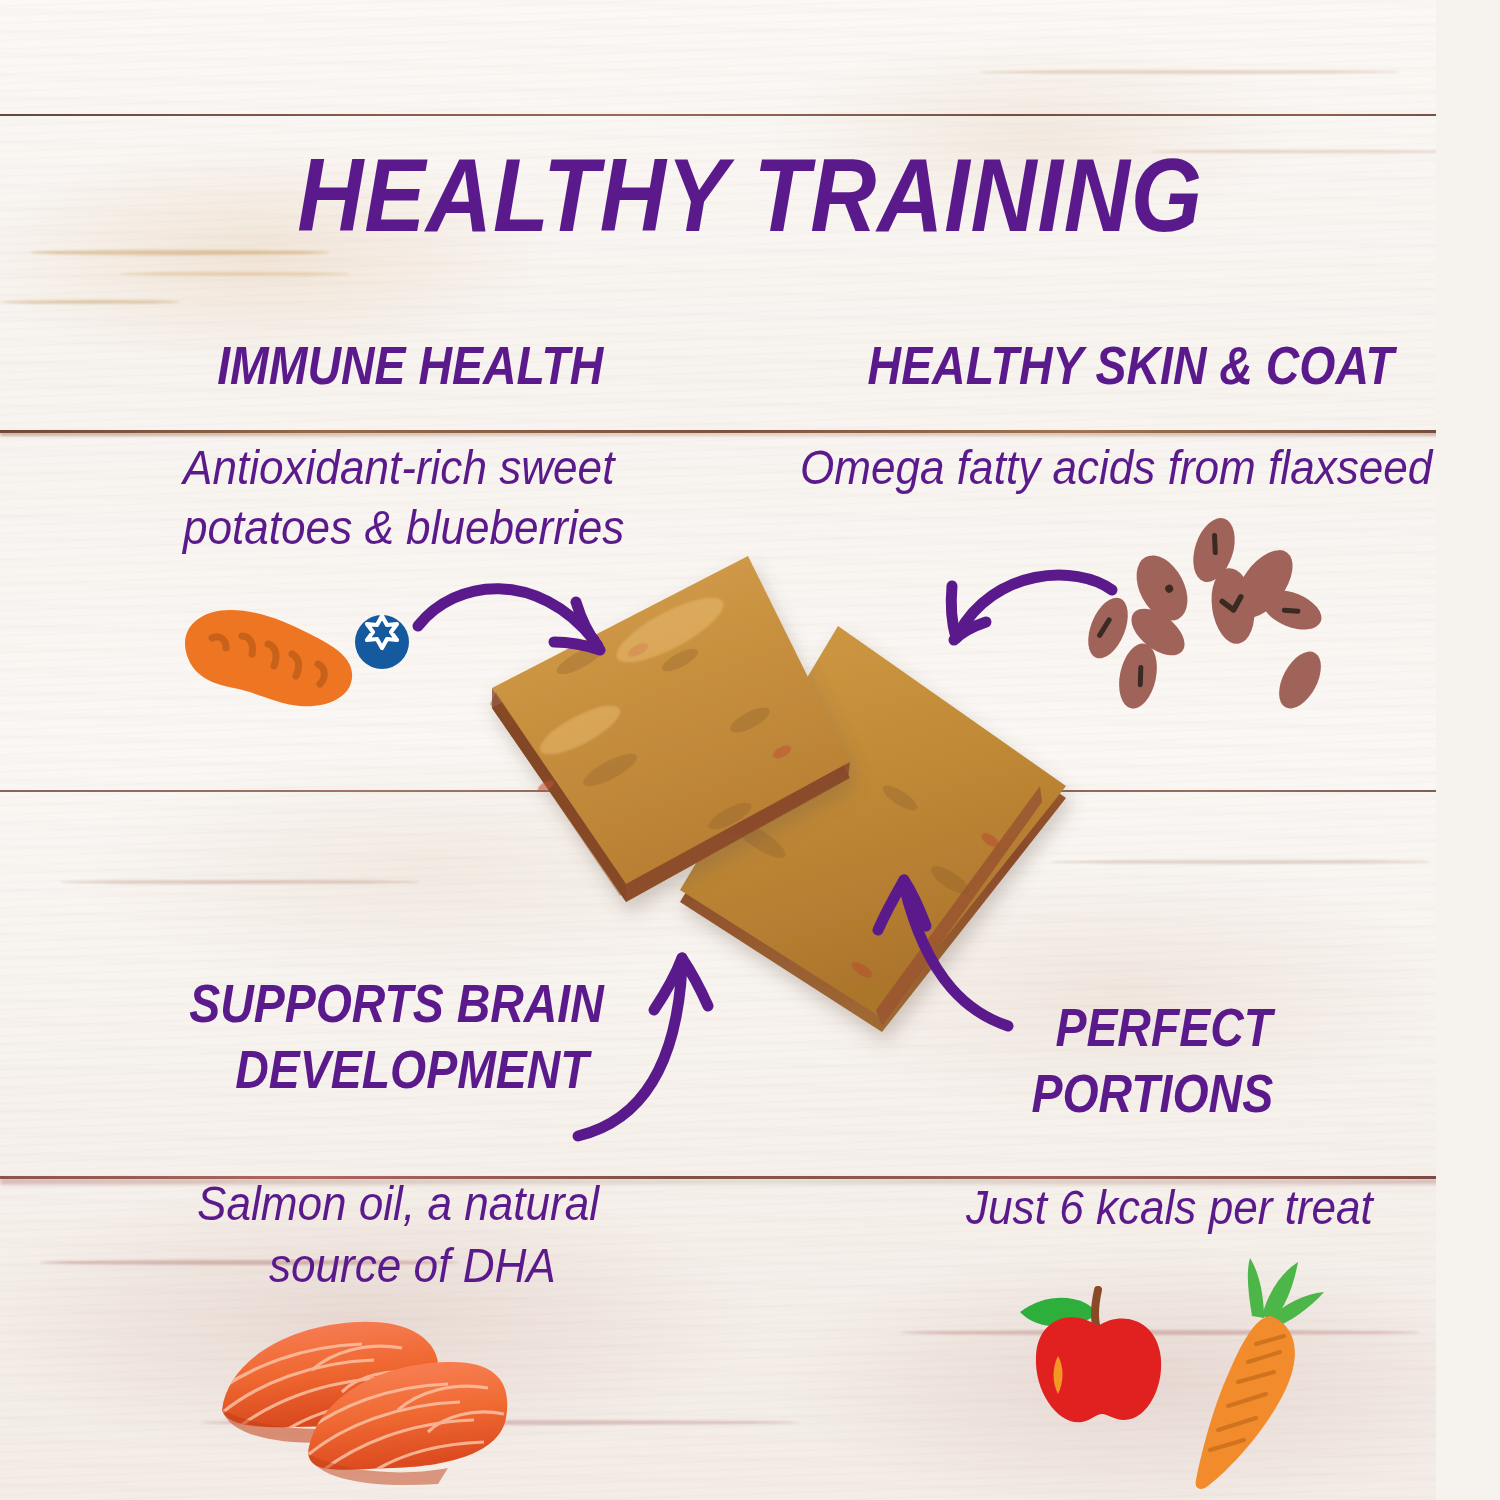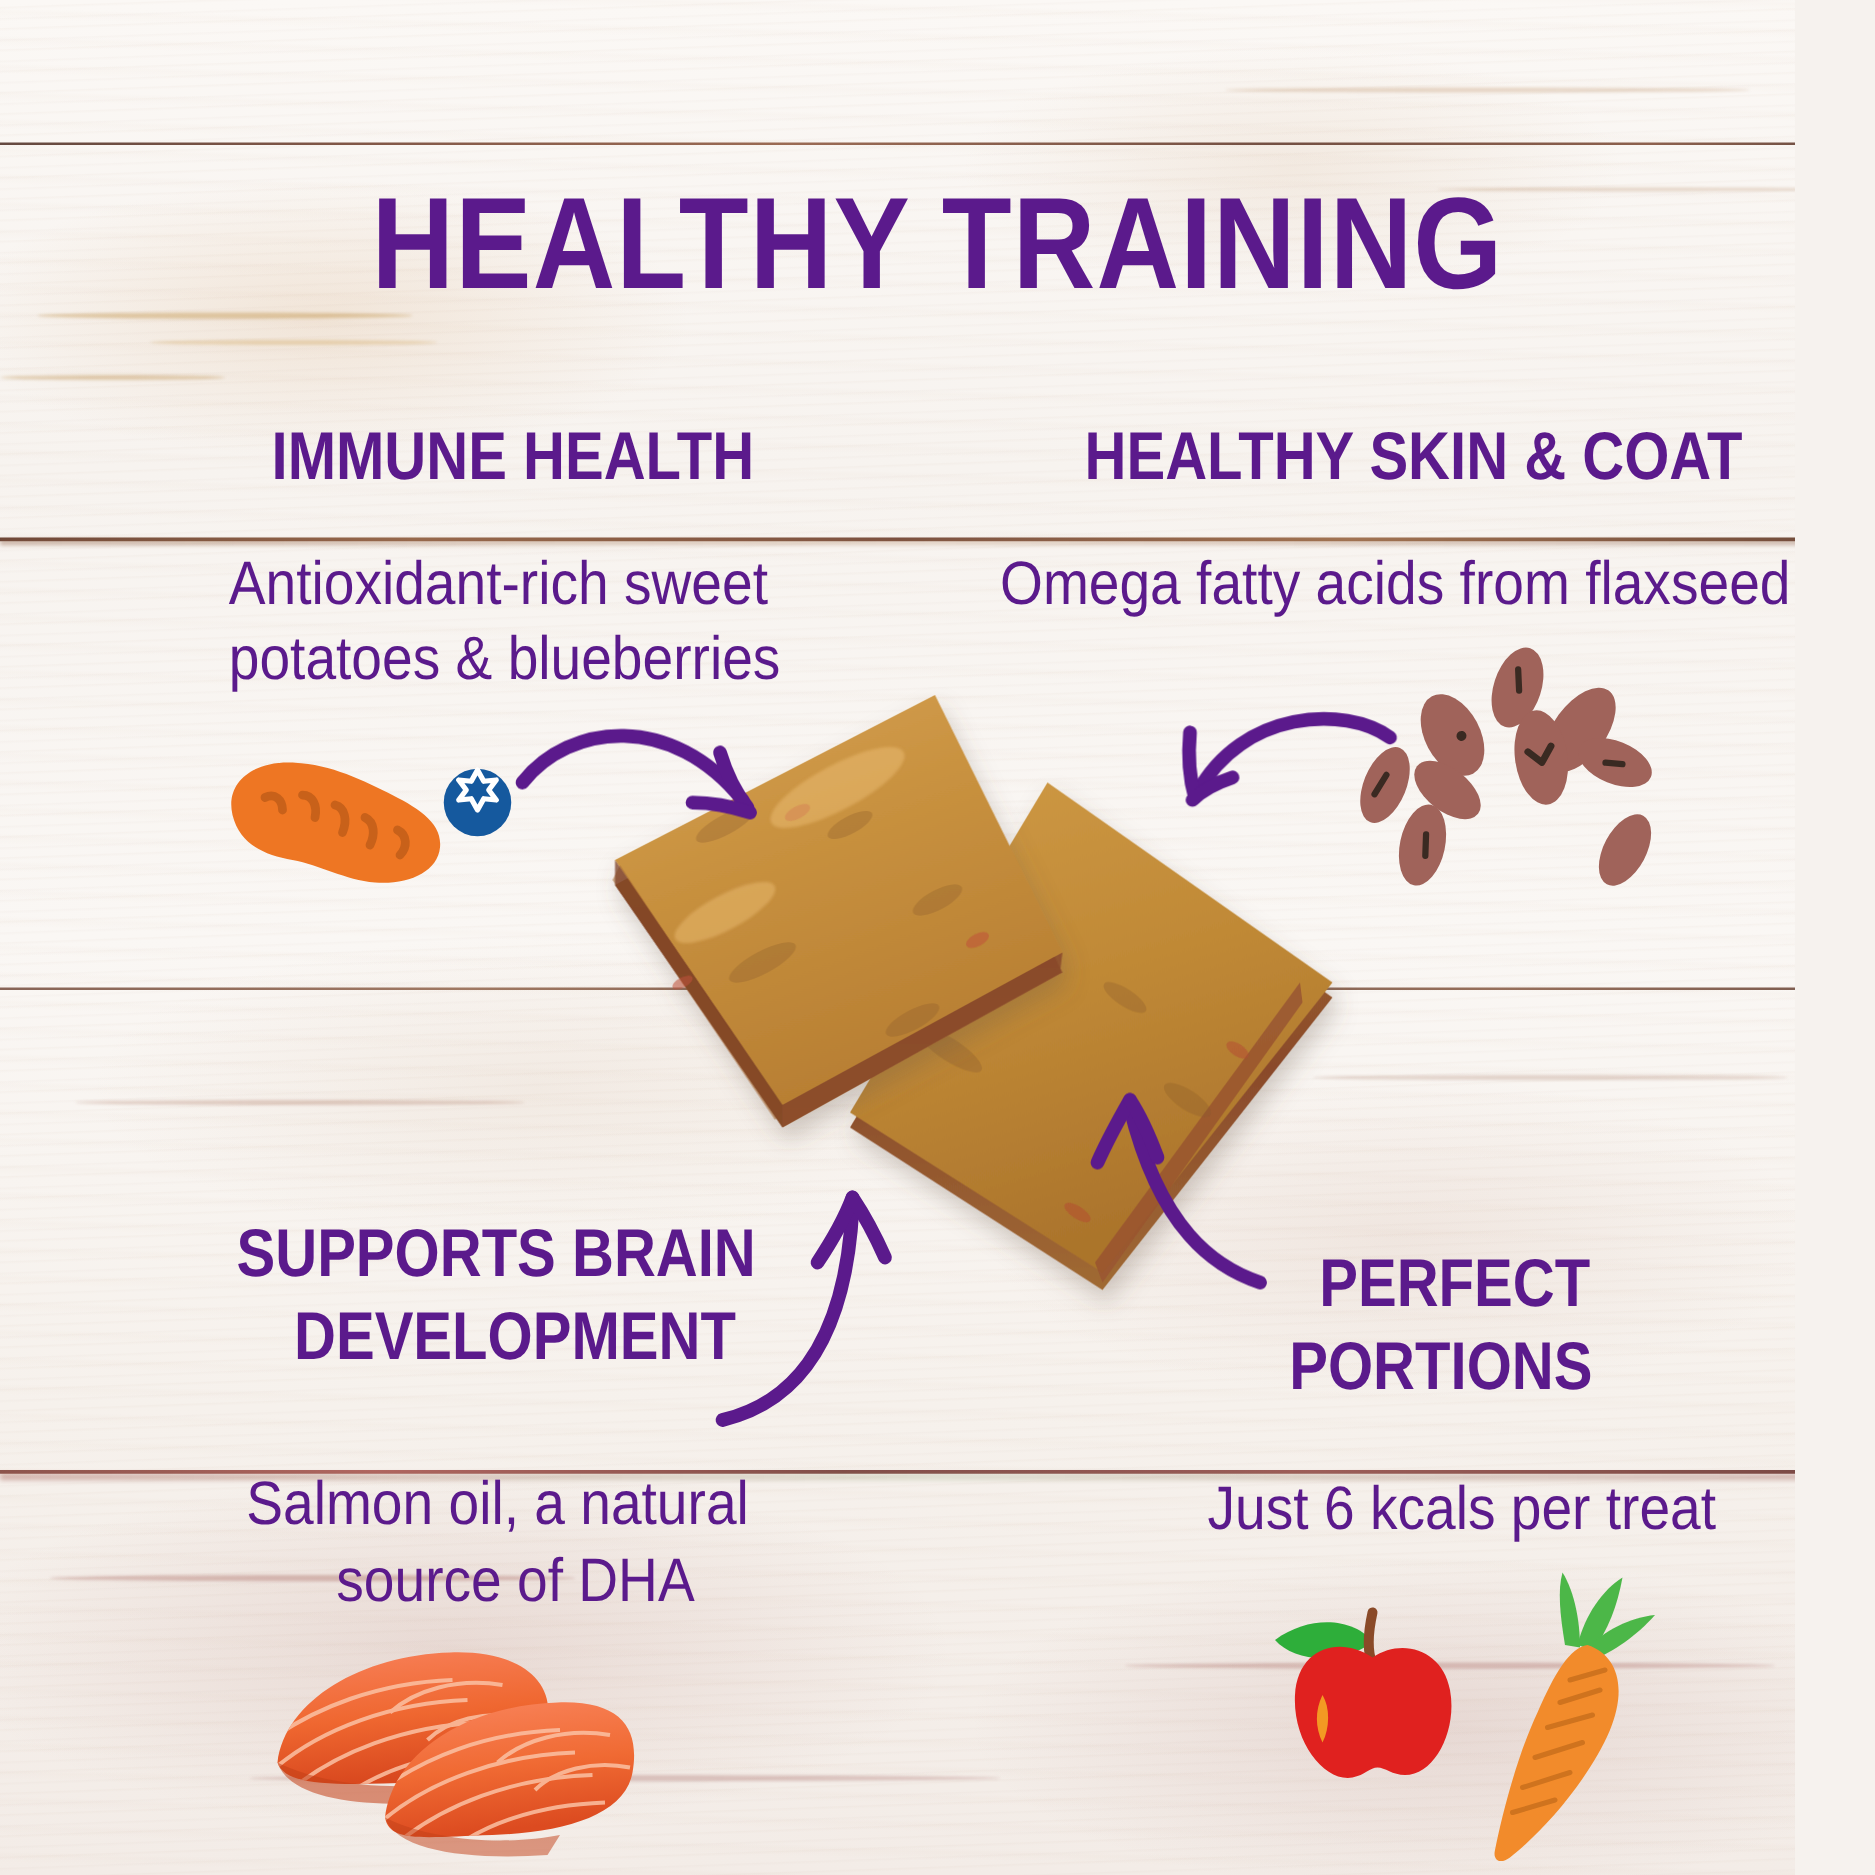--- a/index.html
+++ b/index.html
@@ -1,21 +1,21 @@
 <!DOCTYPE html>
 <html><head>
 <meta charset="utf-8">
 <style>
   html,body{margin:0;padding:0;}
   body{
     width:1500px;height:1500px;overflow:hidden;
     font-family:"Liberation Sans", sans-serif;
     background:#f6f2ee;
   }
-  #stage{position:relative;width:1436px;height:1500px;overflow:hidden;}
+  #stage{position:relative;width:1436px;height:1500px;overflow:hidden;font-style:italic;}
 
   
   .wood{position:absolute;inset:0;
     background:
       
       radial-gradient(ellipse 420px 160px at 18% 17%, rgba(205,150,92,.17), rgba(205,150,92,0) 70%),
       radial-gradient(ellipse 380px 140px at 72% 9%,  rgba(190,140,90,.12), rgba(190,140,90,0) 70%),
       radial-gradient(ellipse 500px 170px at 30% 58%, rgba(180,135,95,.10), rgba(180,135,95,0) 72%),
       radial-gradient(ellipse 460px 180px at 78% 66%, rgba(175,120,95,.11), rgba(175,120,95,0) 72%),
       radial-gradient(ellipse 560px 200px at 25% 88%, rgba(160,95,85,.15), rgba(160,95,85,0) 72%),

